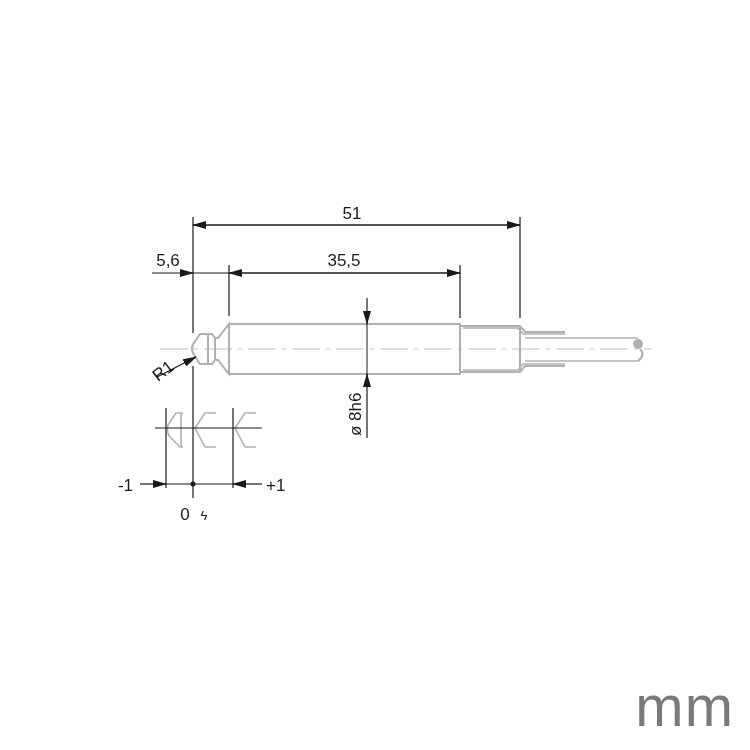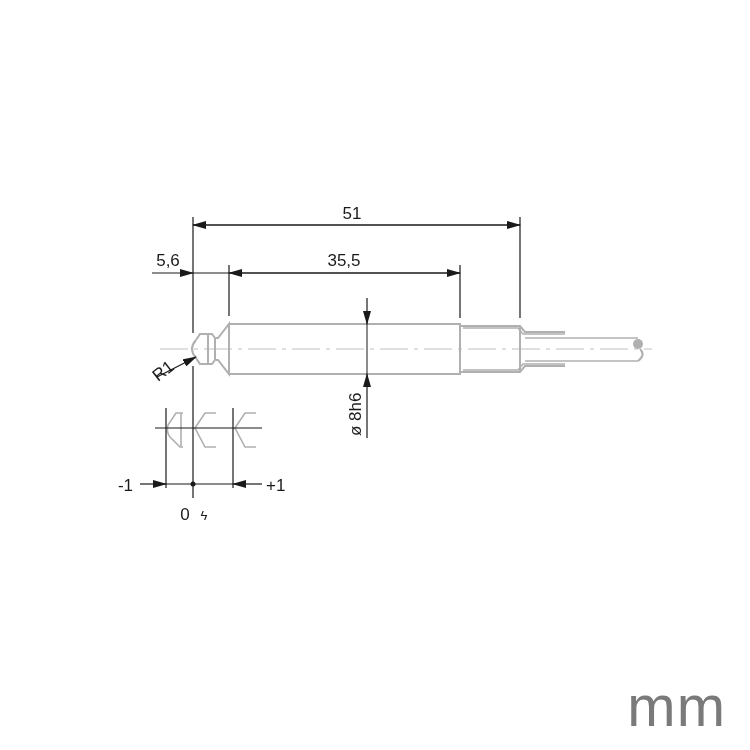--- a/index.html
+++ b/index.html
@@ -1,19 +1,19 @@
 <!DOCTYPE html>
 <html><head>
   <meta charset="utf-8">
   <style>
     html, body { margin: 0; padding: 0; background: #ffffff; }
     body { width: 750px; height: 750px; position: relative; overflow: hidden; }
     svg { position: absolute; left: 0; top: 0; }
     .dim { font-family: "Liberation Sans", sans-serif; font-size: 17px; fill: #1a1a1a; }
-    .unit { position: absolute; right: 24px; top: 672px; font-family: "Liberation Sans", sans-serif; font-size: 58px; color: #7a7a7a; letter-spacing: 1px; }
+    .unit { position: absolute; right: 16px; top: 672px; font-family: "Liberation Sans", sans-serif; font-size: 58px; color: #7a7a7a; letter-spacing: 1px; }
   </style>
 </head>
 <body>
 
 <svg width="750" height="750" viewBox="0 0 750 750">
   <defs>
     <marker id="arr" markerWidth="14" markerHeight="8" refX="13" refY="4" orient="auto" markerUnits="userSpaceOnUse">
       <path d="M0,0 L14,4 L0,8 z" fill="#1a1a1a"></path>
     </marker>
   </defs>

